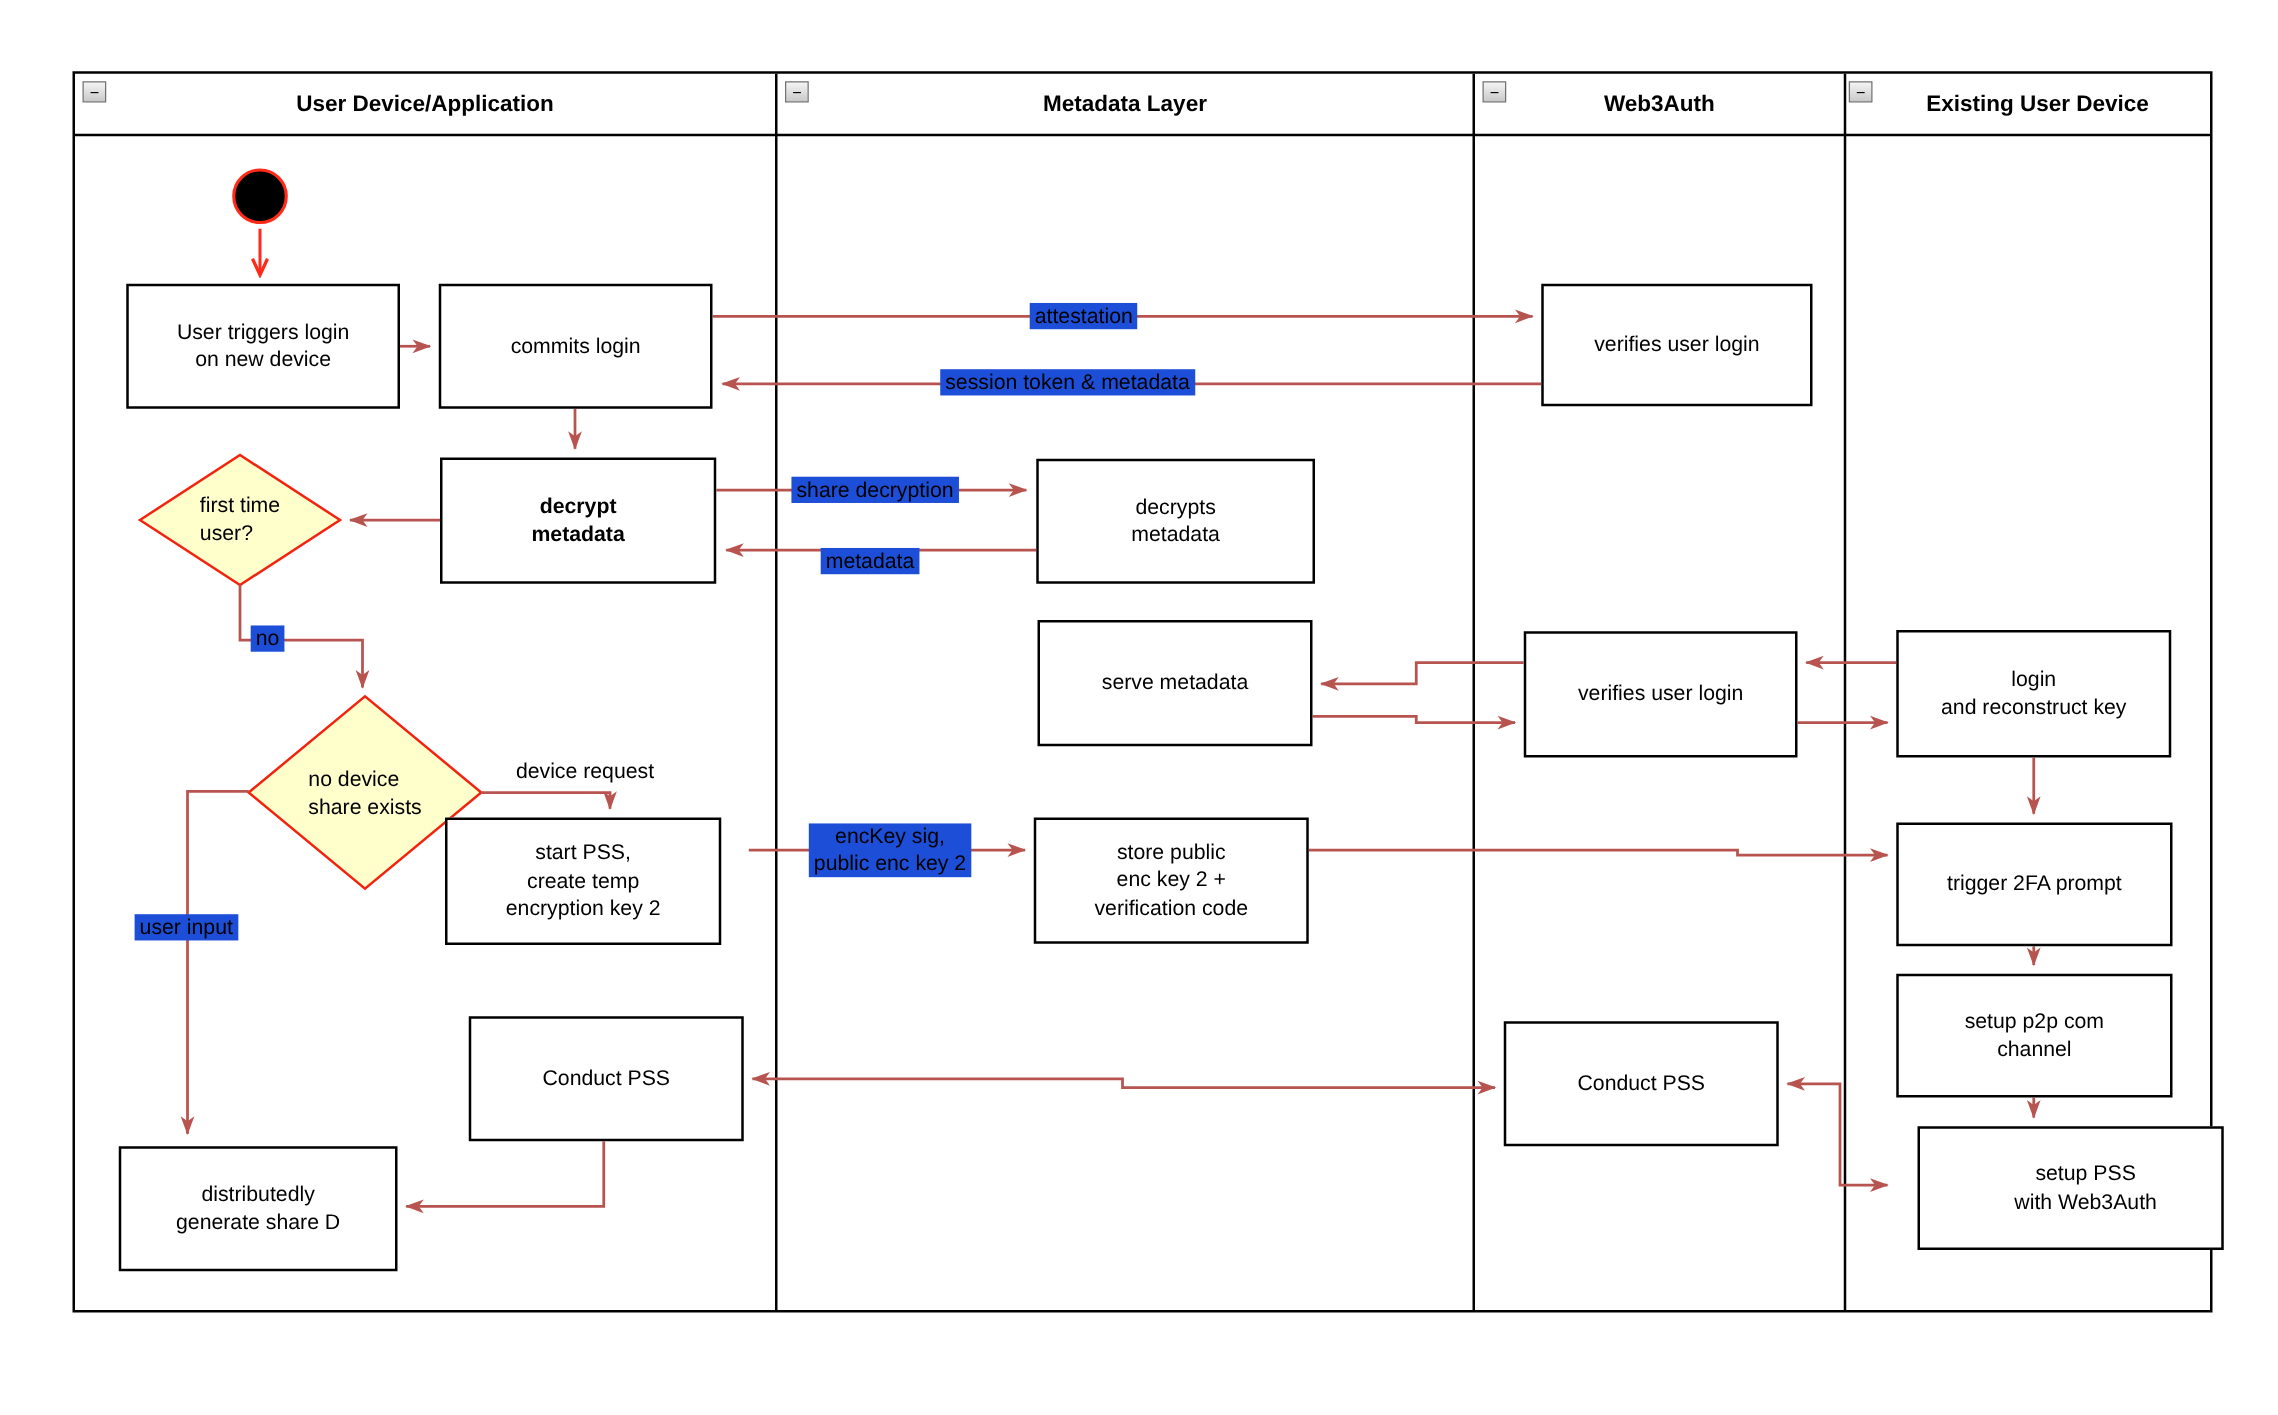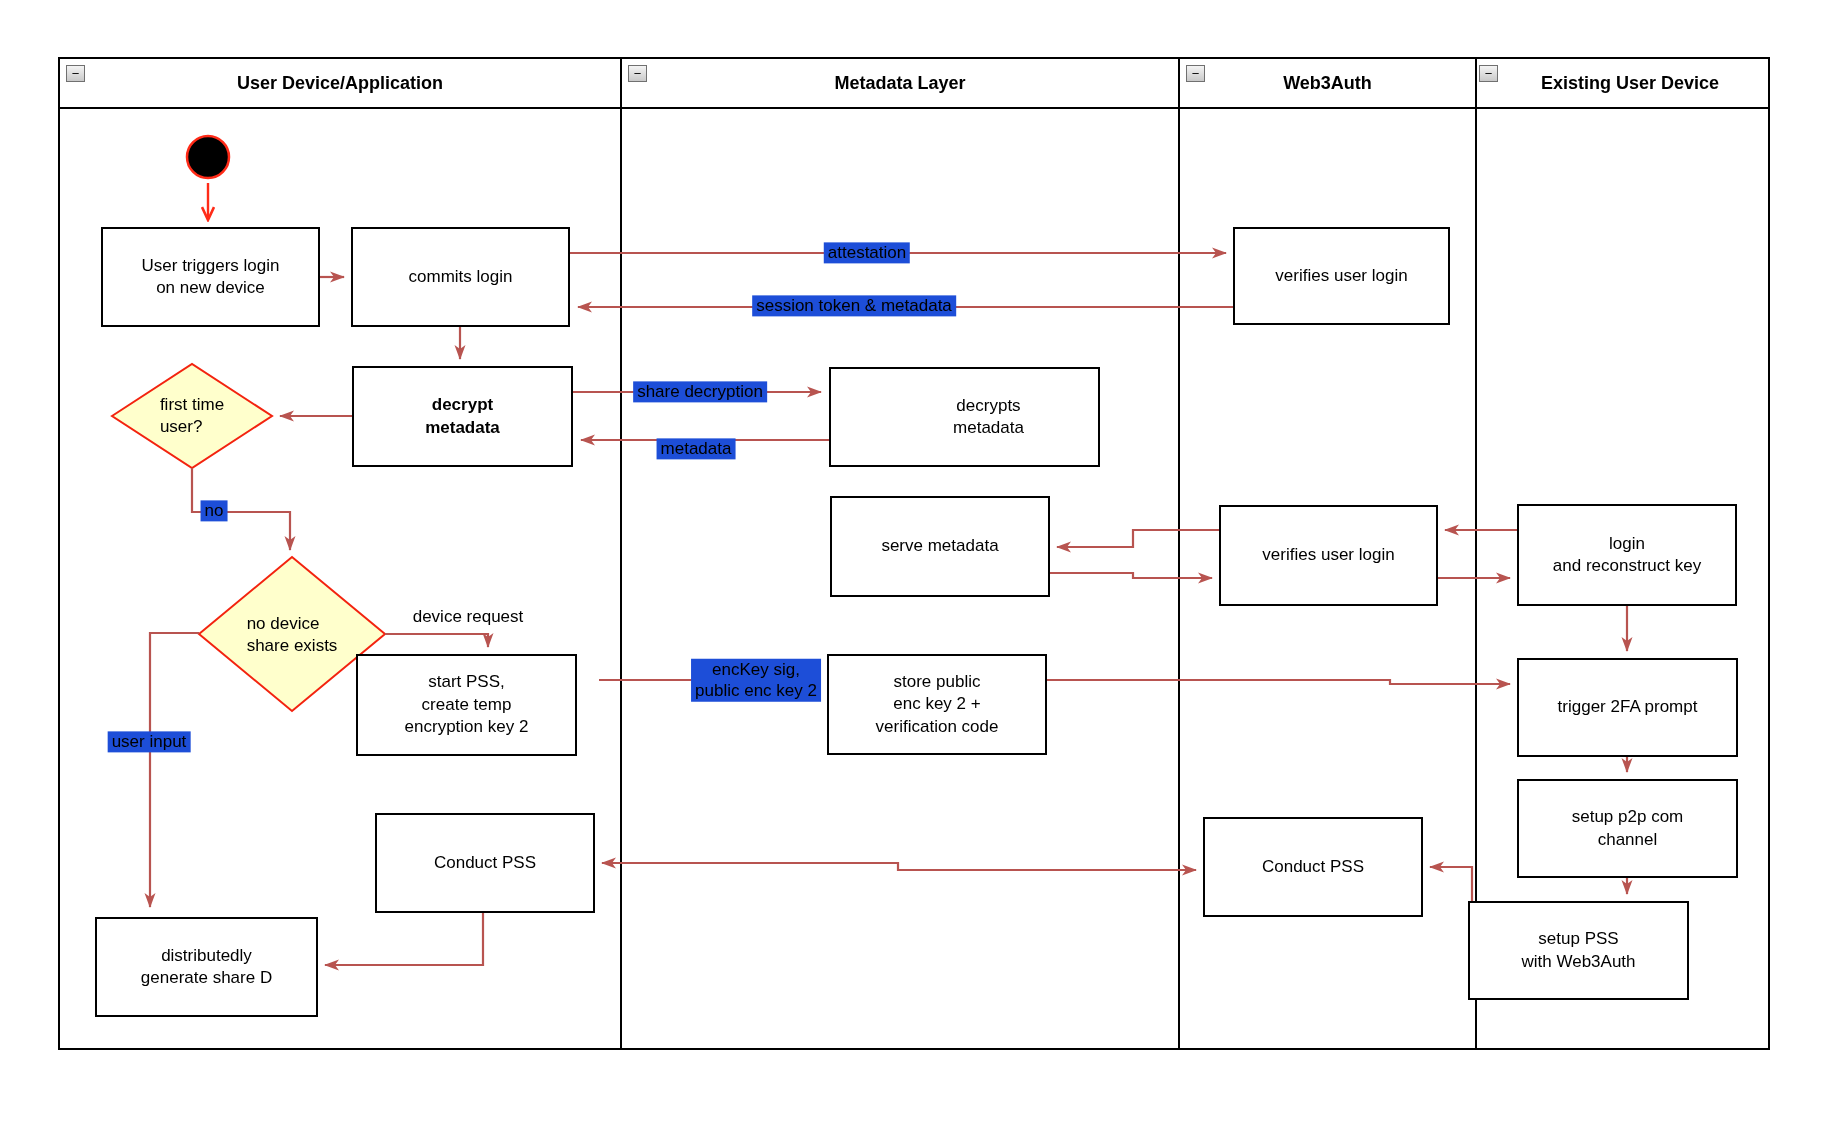--- a/index.html
+++ b/index.html
@@ -85,50 +85,50 @@
       <path d="M483,913 L483,965 L325,965" marker-end="url(#ar)"></path>
     </g>
   </svg>
 
   <div class="box" style="left:101px;top:227px;width:215px;height:96px;">User triggers login
 on new device</div>
   <div class="box" style="left:351px;top:227px;width:215px;height:96px;">commits login</div>
   <div class="box" style="left:1233px;top:227px;width:213px;height:94px;">verifies user login</div>
   <div class="box" style="left:352px;top:366px;width:217px;height:97px;font-weight:bold;">decrypt
 metadata</div>
-  <div class="box" style="left:829px;top:367px;width:219px;height:96px;padding-left:48px;">decrypts
+  <div class="box" style="left:829px;top:367px;width:219px;height:96px;">decrypts
 metadata</div>
   <div class="box" style="left:830px;top:496px;width:216px;height:97px;">serve metadata</div>
   <div class="box" style="left:1219px;top:505px;width:215px;height:97px;">verifies user login</div>
   <div class="box" style="left:1517px;top:504px;width:216px;height:98px;">login
 and reconstruct key</div>
   <div class="box" style="left:356px;top:654px;width:217px;height:98px;">start PSS,
 create temp
 encryption key 2</div>
   <div class="box" style="left:827px;top:654px;width:216px;height:97px;">store public
 enc key 2 +
 verification code</div>
   <div class="box" style="left:1517px;top:658px;width:217px;height:95px;">trigger 2FA prompt</div>
   <div class="box" style="left:1517px;top:779px;width:217px;height:95px;">setup p2p com
 channel</div>
-  <div class="box" style="left:1468px;top:901px;width:217px;height:95px;">setup PSS
+  <div class="box" style="left:1534px;top:901px;width:217px;height:95px;padding-left:24px;">setup PSS
 with Web3Auth</div>
   <div class="box" style="left:375px;top:813px;width:216px;height:96px;">Conduct PSS</div>
   <div class="box" style="left:1203px;top:817px;width:216px;height:96px;">Conduct PSS</div>
   <div class="box" style="left:95px;top:917px;width:219px;height:96px;">distributedly
 generate share D</div>
 
   <div class="dtext" style="left:192px;top:416px;">first time
 user?</div>
   <div class="dtext" style="left:292px;top:635px;">no device
 share exists</div>
 
   <div class="elabel" style="left:867px;top:253px;">attestation</div>
   <div class="elabel" style="left:854px;top:306px;">session token &amp; metadata</div>
   <div class="elabel" style="left:700px;top:392px;">share decryption</div>
   <div class="elabel" style="left:696px;top:449px;">metadata</div>
   <div class="elabel" style="left:214px;top:511px;">no</div>
   <div class="elabel nobg" style="left:468px;top:617px;">device request</div>
   <div class="elabel" style="left:149px;top:742px;">user input</div>
-  <div class="elabel" style="left:712px;top:680px;margin-left:44px;">encKey sig,
+  <div class="elabel" style="left:712px;top:680px;">encKey sig,
 public enc key 2</div>
 
 </div>
 
 </body></html>

